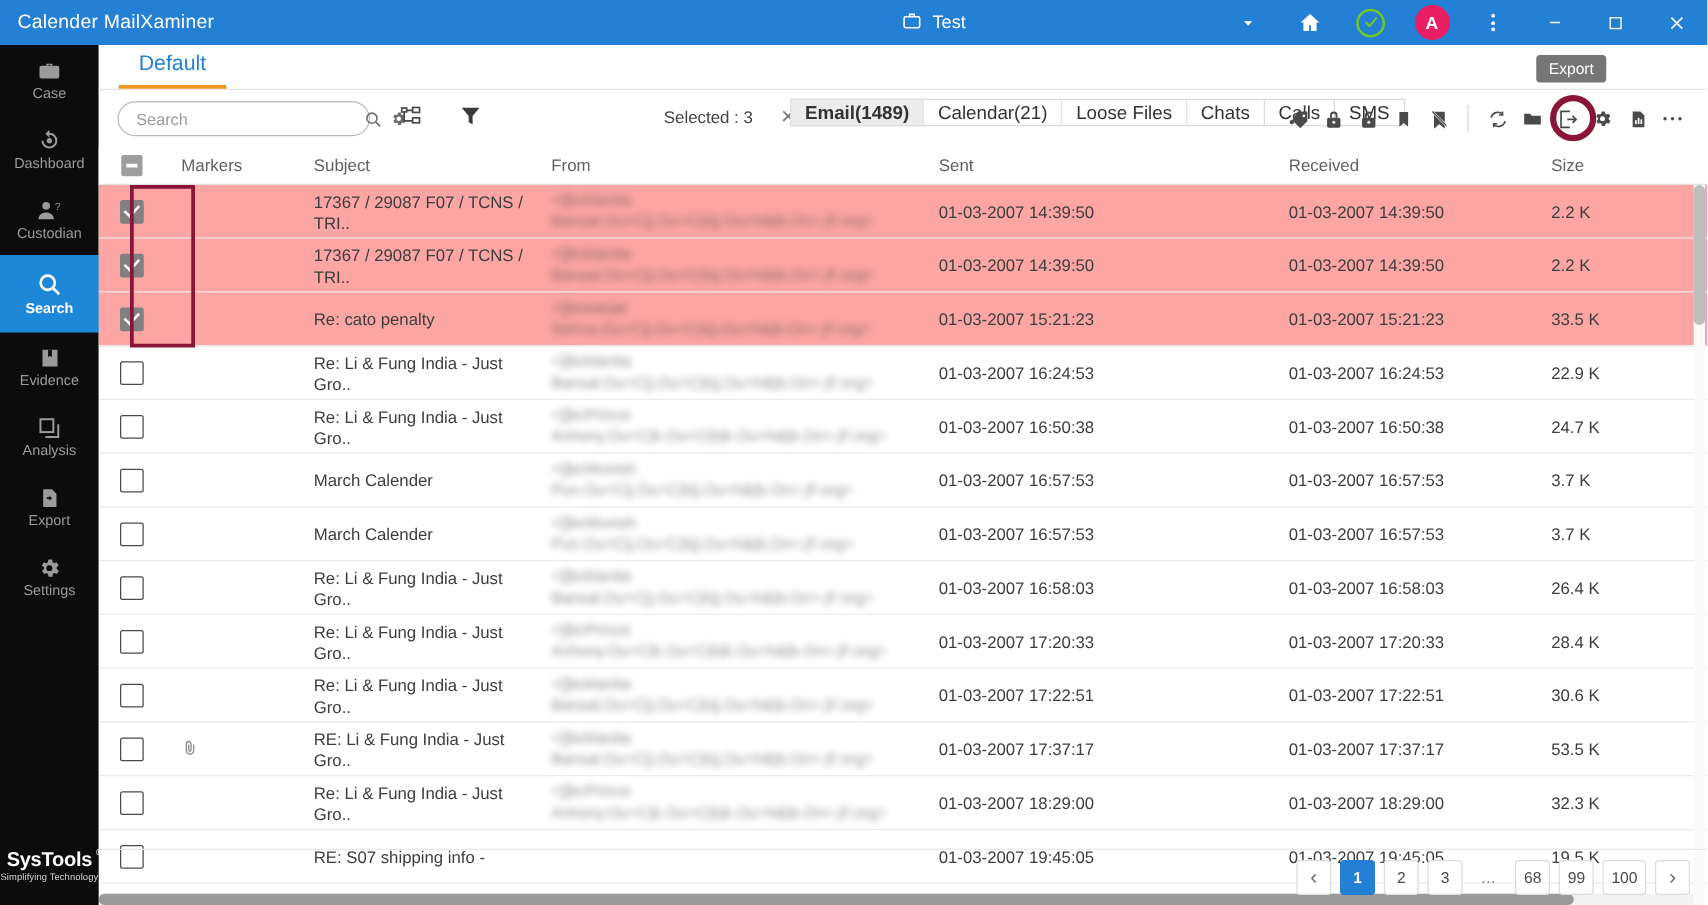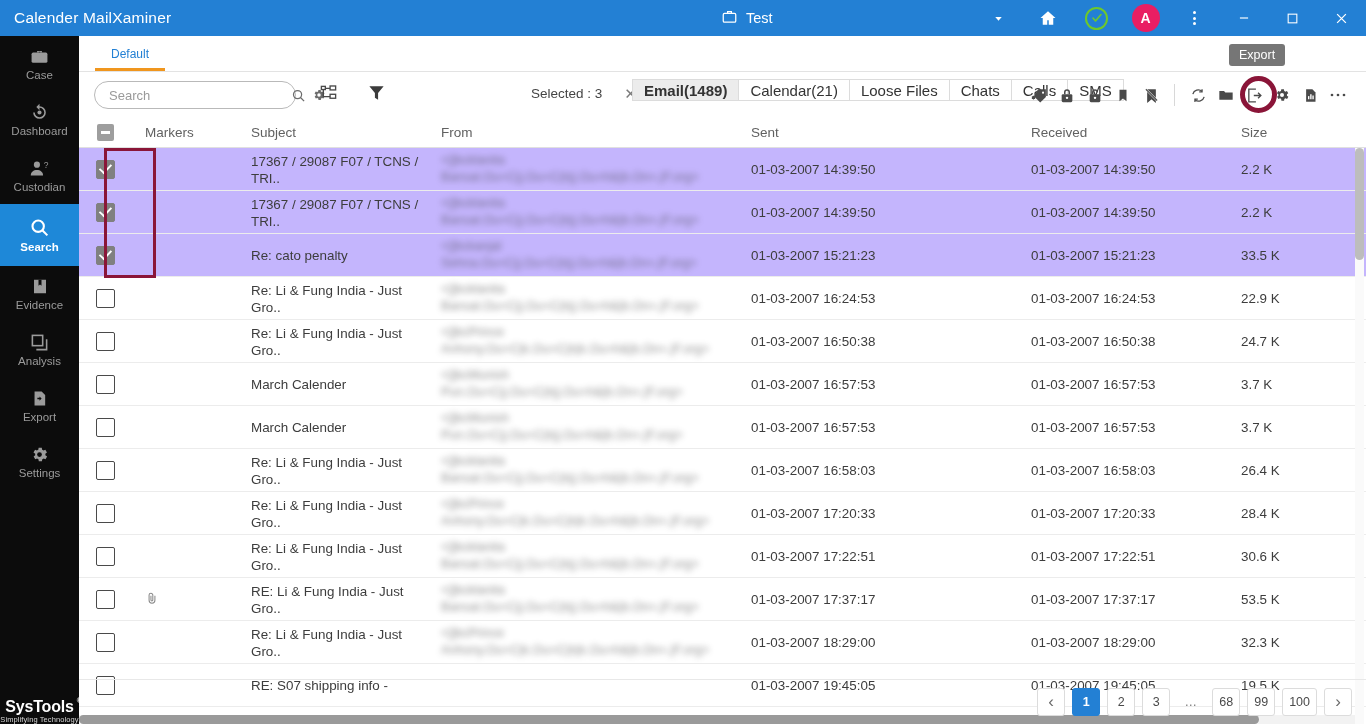--- a/index.html
+++ b/index.html
@@ -61,33 +61,33 @@
     color: #9b9b9b; cursor: pointer;
   }
   .side-item .slabel { font-size: 11.5px; line-height: 13px; text-align:center; }
   .side-item.tall { height: 62px; }
   .side-item.active { background: #1e88d8; color: #ffffff; }
   .side-item.active .slabel { color: #ffffff; font-weight: 700; }
   .side-item svg { display:block; }
   .brand {
     position: absolute; left: 0; bottom: 0; width: 79px; height: 44px;
     background: #0c0c0c; display:flex; flex-direction:column;
-    align-items:center; justify-content:flex-end; color:#fff;
+    align-items:center; justify-content:flex-start; color:#fff;
   }
   .brand .b1 { font-size: 16px; font-weight: 700; letter-spacing:-.2px; position:relative; }
   .brand .b1 sup { font-size: 7px; position:absolute; top:-1px; right:-8px; }
   .brand .b2 { font-size: 7.5px; color:#d6d6d6; letter-spacing:.1px; margin-top:-1px; }
 
   
   .content { position: absolute; top: 36px; left: 79px; width: 1287px; height: 688px; background:#fff; }
 
   .tabstrip { height: 36px; border-bottom: 1px solid #e3e3e3; display:flex; align-items:flex-end; }
   .tab-default {
     margin-left: 16px; padding: 0 16px 7px 16px;
-    color: #2380d4; font-size: 12px; border-bottom: 3px solid #f0961e;
+    color: #2380d4; font-size: 17px; border-bottom: 3px solid #f0961e;
   }
 
   .toolbar { height: 46px; position: relative; display:flex; align-items:center; }
   .searchbox {
     position:absolute; left:15px; top:9px; width:202px; height:28px;
     border: 1px solid #b9b9b9; border-radius: 14px;
     display:flex; align-items:center; padding: 0 10px 0 14px; gap:6px;
   }
   .searchbox input {
     border:none; outline:none; flex:1; font-size:13px; color:#555;
@@ -143,21 +143,21 @@
   .c-from  { width:300px; padding-left:10px; }
   .c-sent  { width:300px; padding-left:20px; }
   .c-recv  { width:210px; }
   .c-size  { width:95px; }
 
   .tbody { height:576px; overflow:hidden; position:relative; }
   .row {
     display:flex; align-items:center; border-bottom:1px solid #ececec;
     font-size:13.4px; color:#3d3d3d; height:43px;
   }
-  .row.sel { background:#c4b5fd; }
+  .row.sel { background:#fca5a5; }
   .row .c-subj { line-height:17px; color:#3d3d3d; padding-top:1px; }
   .row .c-sent, .row .c-recv, .row .c-size { color:#3d3d3d; font-size:13.4px; }
   .chk {
     width:19px; height:19px; border:1.8px solid #4a4a4a; border-radius:2px;
     background:#fff; cursor:pointer;
   }
   .chk.on { background:#808080; border-color:#808080; display:flex; align-items:center; justify-content:center; }
   .chk.on::after {
     content:""; width:5px; height:10px; border:solid #fff;
     border-width:0 2px 2px 0; transform: rotate(43deg) translate(-1px,-1px);

